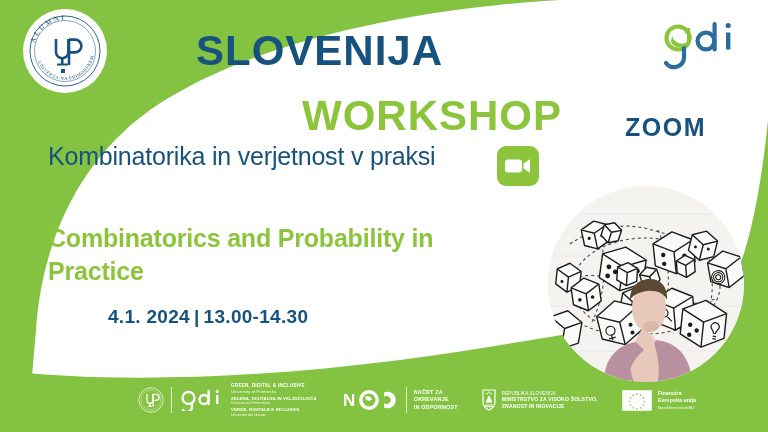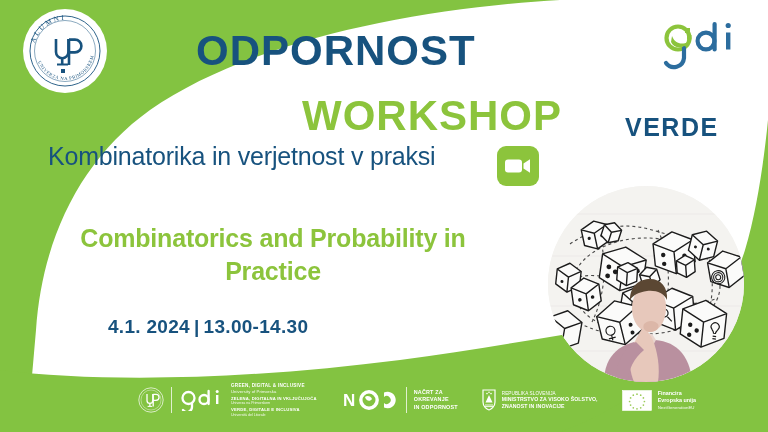--- a/index.html
+++ b/index.html
@@ -46,24 +46,23 @@
   
   .title-sl{
     position:absolute;left:48px;top:140px;width:430px;
     font-size:25px;font-weight:normal;color:#17527E;line-height:1.33;
     letter-spacing:-0.2px;
   }
   .title-en{
     position:absolute;left:48px;top:222px;width:450px;
     font-size:25px;font-weight:bold;color:#8CC43C;line-height:1.33;
     letter-spacing:-0.2px;
-    text-align:center;
   }
   .datetime{
-    position:absolute;left:108px;top:316px;
+    position:absolute;left:108px;top:306px;
     font-size:19px;font-weight:bold;color:#17527E;letter-spacing:0.3px;
   }
   .datetime .sep{padding:0 4px;}
 
   
   .photo{
     position:absolute;left:548px;top:186px;width:196px;height:196px;
     border-radius:50%;overflow:hidden;background:#f3f2ef;
   }
   .photo svg{display:block;}
@@ -149,25 +148,25 @@
       </g>
 
       <g>
         <rect x="66" y="14.5" width="4.4" height="17" fill="#2C6D9E"></rect>
         <circle cx="68.2" cy="7.5" r="2.6" fill="#2C6D9E"></circle>
       </g>
     </svg>
   </div>
 
   <div class="headline">
-    <div class="h-delavnica">ODPORNOST</div>
+    <div class="h-delavnica">SLOVENIJA</div>
     <div class="h-workshop">WORKSHOP</div>
   </div>
 
-  <div class="zoom-label">VERDE</div>
+  <div class="zoom-label">ZOOM</div>
 
   <div class="cam-btn">
     <svg width="26" height="16" viewBox="0 0 26 16">
       <rect x="0" y="1.5" width="17" height="13" rx="3" fill="#ffffff"></rect>
       <path d="M18.5,5.5 L25,1.2 L25,14.8 L18.5,10.5 Z" fill="#ffffff"></path>
     </svg>
   </div>
 
   <div class="title-sl">Kombinatorika in verjetnost v praksi</div>
   <div class="title-en">Combinatorics and Probability in Practice</div>

